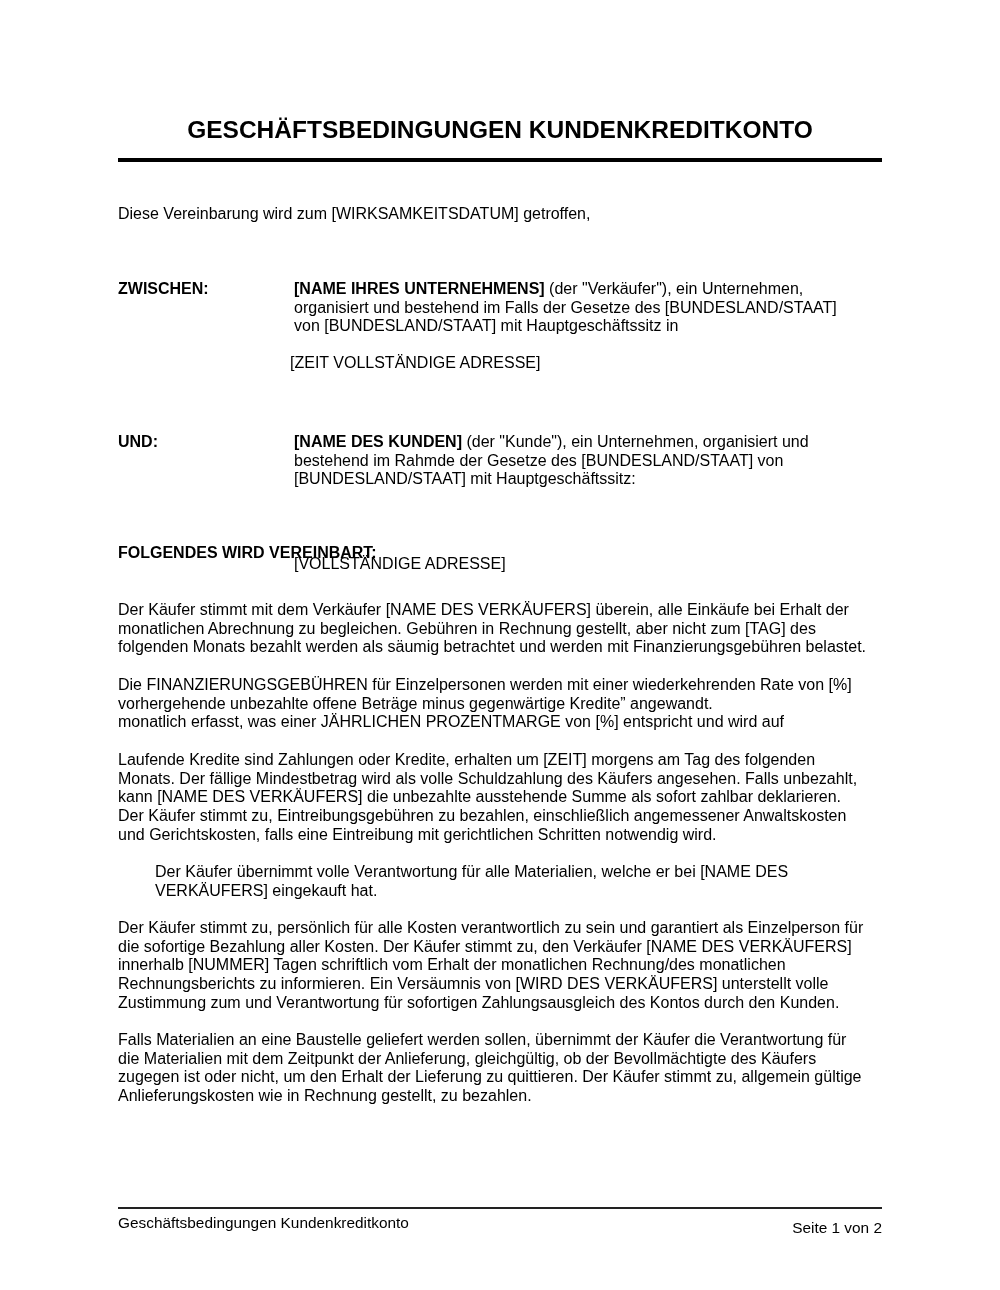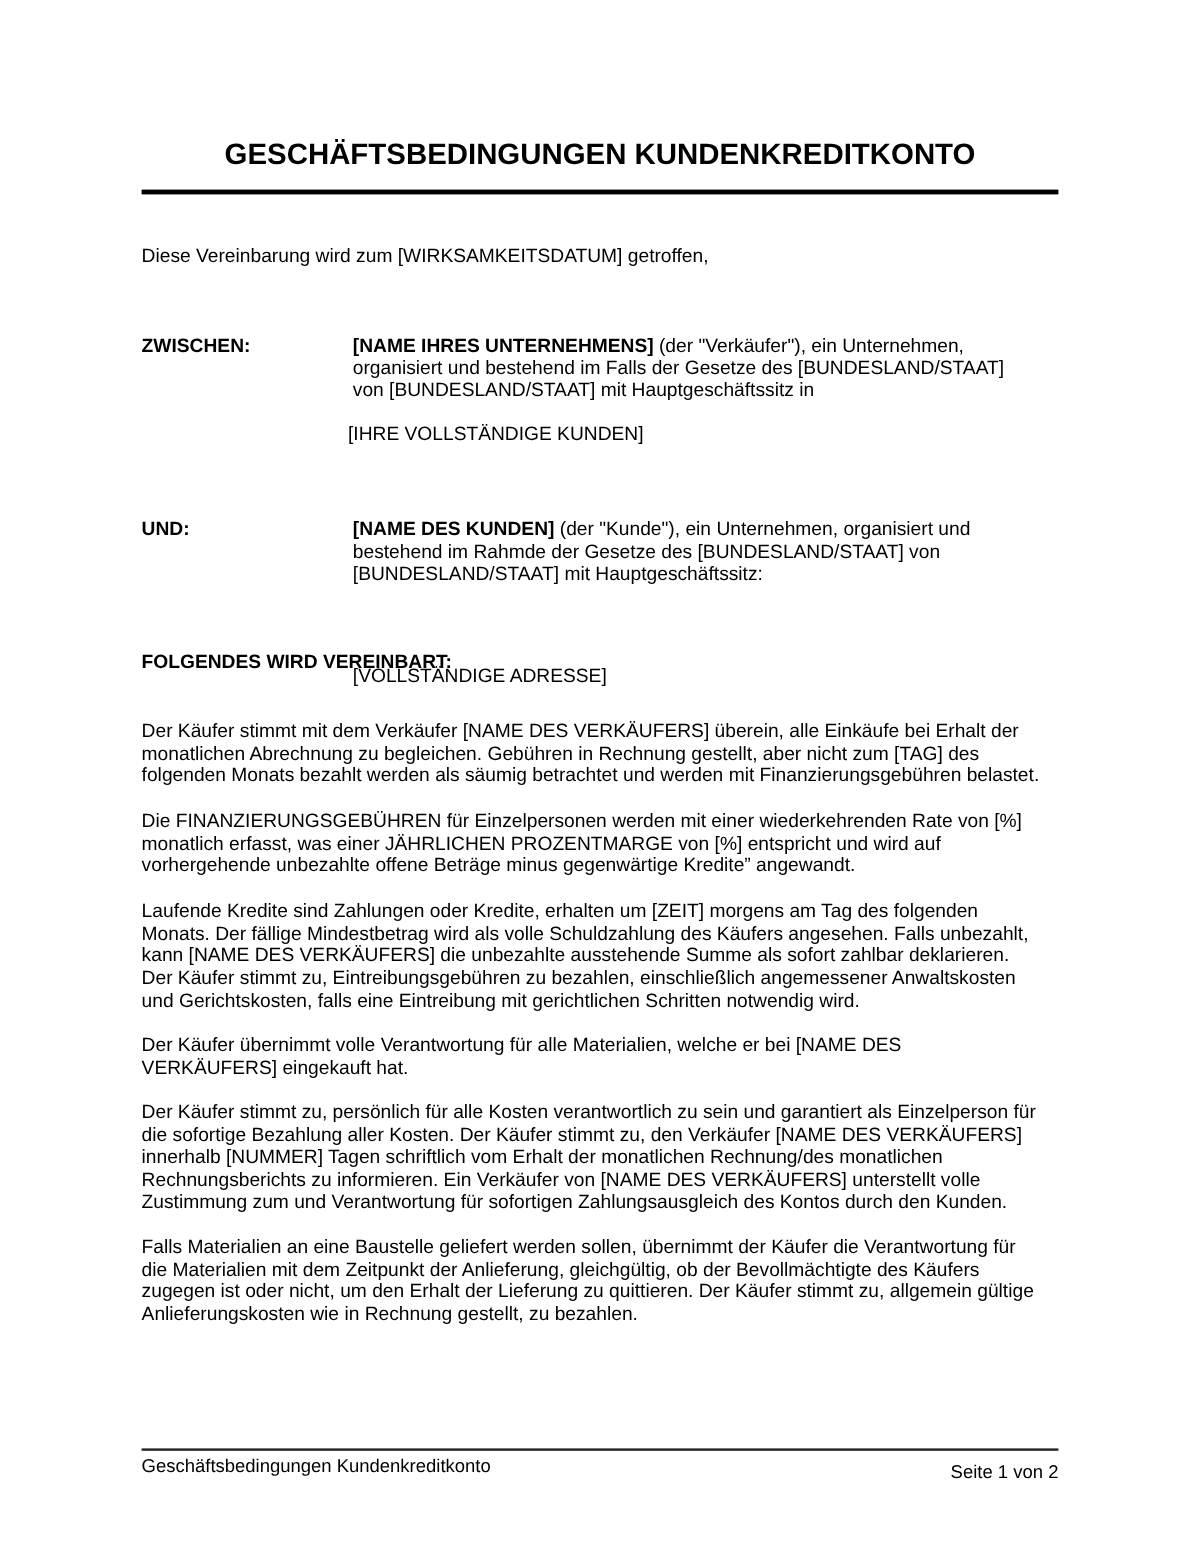--- a/index.html
+++ b/index.html
@@ -102,62 +102,62 @@
   <div class="title-rule"></div>
 
   <div class="intro text">Diese Vereinbarung wird zum [WIRKSAMKEITSDATUM] getroffen,</div>
 
   <div class="party-label text" style="top:280px;">ZWISCHEN:</div>
   <div class="party-body text" style="top:280px;">
     <div><span class="bold">[NAME IHRES UNTERNEHMENS]</span><span> (der "Verkäufer"), ein Unternehmen,</span></div>
     <div>organisiert und bestehend im Falls der Gesetze des [BUNDESLAND/STAAT]</div>
     <div>von [BUNDESLAND/STAAT] mit Hauptgeschäftssitz in</div>
   </div>
-  <div class="text" style="position:absolute; top:354px; left:172px;">[IHRE VOLLSTÄNDIGE KUNDEN]</div>
+  <div class="text" style="position:absolute; top:354px; left:172px;">[ZEIT VOLLSTÄNDIGE ADRESSE]</div>
 
   <div class="party-label text" style="top:433px;">UND:</div>
   <div class="party-body text" style="top:433px;">
     <div><span class="bold">[NAME DES KUNDEN]</span><span> (der "Kunde"), ein Unternehmen, organisiert und</span></div>
     <div>bestehend im Rahmde der Gesetze des [BUNDESLAND/STAAT] von</div>
     <div>[BUNDESLAND/STAAT] mit Hauptgeschäftssitz:</div>
   </div>
   <div class="text" style="position:absolute; top:508px; left:176px;margin-top:47px;">[VOLLSTÄNDIGE ADRESSE]</div>
 
   <div class="agreed text">FOLGENDES WIRD VEREINBART:</div>
 
   <div class="para text" style="top:601px;">
     <div>Der Käufer stimmt mit dem Verkäufer [NAME DES VERKÄUFERS] überein, alle Einkäufe bei Erhalt der</div>
     <div>monatlichen Abrechnung zu begleichen. Gebühren in Rechnung gestellt, aber nicht zum [TAG] des</div>
     <div>folgenden Monats bezahlt werden als säumig betrachtet und werden mit Finanzierungsgebühren belastet.</div>
   </div>
 
   <div class="para text" style="top:676px;">
     <div>Die FINANZIERUNGSGEBÜHREN für Einzelpersonen werden mit einer wiederkehrenden Rate von [%]</div>
+    <div>vorhergehende unbezahlte offene Beträge minus gegenwärtige Kredite” angewandt.</div>
     <div>monatlich erfasst, was einer JÄHRLICHEN PROZENTMARGE von [%] entspricht und wird auf</div>
-    <div>vorhergehende unbezahlte offene Beträge minus gegenwärtige Kredite” angewandt.</div>
   </div>
 
   <div class="para text" style="top:751px;">
     <div>Laufende Kredite sind Zahlungen oder Kredite, erhalten um [ZEIT] morgens am Tag des folgenden</div>
     <div>Monats. Der fällige Mindestbetrag wird als volle Schuldzahlung des Käufers angesehen. Falls unbezahlt,</div>
     <div>kann [NAME DES VERKÄUFERS] die unbezahlte ausstehende Summe als sofort zahlbar deklarieren.</div>
     <div>Der Käufer stimmt zu, Eintreibungsgebühren zu bezahlen, einschließlich angemessener Anwaltskosten</div>
     <div>und Gerichtskosten, falls eine Eintreibung mit gerichtlichen Schritten notwendig wird.</div>
   </div>
 
-  <div class="para text" style="top:863px;">
+  <div class="para text" style="top:863px;margin-left:37px;">
     <div>Der Käufer übernimmt volle Verantwortung für alle Materialien, welche er bei [NAME DES</div>
     <div>VERKÄUFERS] eingekauft hat.</div>
   </div>
 
   <div class="para text" style="top:919px;">
     <div>Der Käufer stimmt zu, persönlich für alle Kosten verantwortlich zu sein und garantiert als Einzelperson für</div>
     <div>die sofortige Bezahlung aller Kosten. Der Käufer stimmt zu, den Verkäufer [NAME DES VERKÄUFERS]</div>
     <div>innerhalb [NUMMER] Tagen schriftlich vom Erhalt der monatlichen Rechnung/des monatlichen</div>
-    <div>Rechnungsberichts  zu informieren. Ein Verkäufer von [NAME DES VERKÄUFERS] unterstellt volle</div>
+    <div>Rechnungsberichts  zu informieren. Ein Versäumnis von [WIRD DES VERKÄUFERS] unterstellt volle</div>
     <div>Zustimmung zum und Verantwortung für sofortigen Zahlungsausgleich des Kontos durch den Kunden.</div>
   </div>
 
   <div class="para text" style="top:1031px;">
     <div>Falls Materialien an eine Baustelle geliefert werden sollen, übernimmt der Käufer die Verantwortung für</div>
     <div>die Materialien mit dem Zeitpunkt der Anlieferung,  gleichgültig, ob der Bevollmächtigte des Käufers</div>
     <div>zugegen ist oder nicht, um den Erhalt der Lieferung zu quittieren. Der Käufer stimmt zu, allgemein gültige</div>
     <div>Anlieferungskosten wie in Rechnung gestellt, zu bezahlen.</div>
   </div>
 

